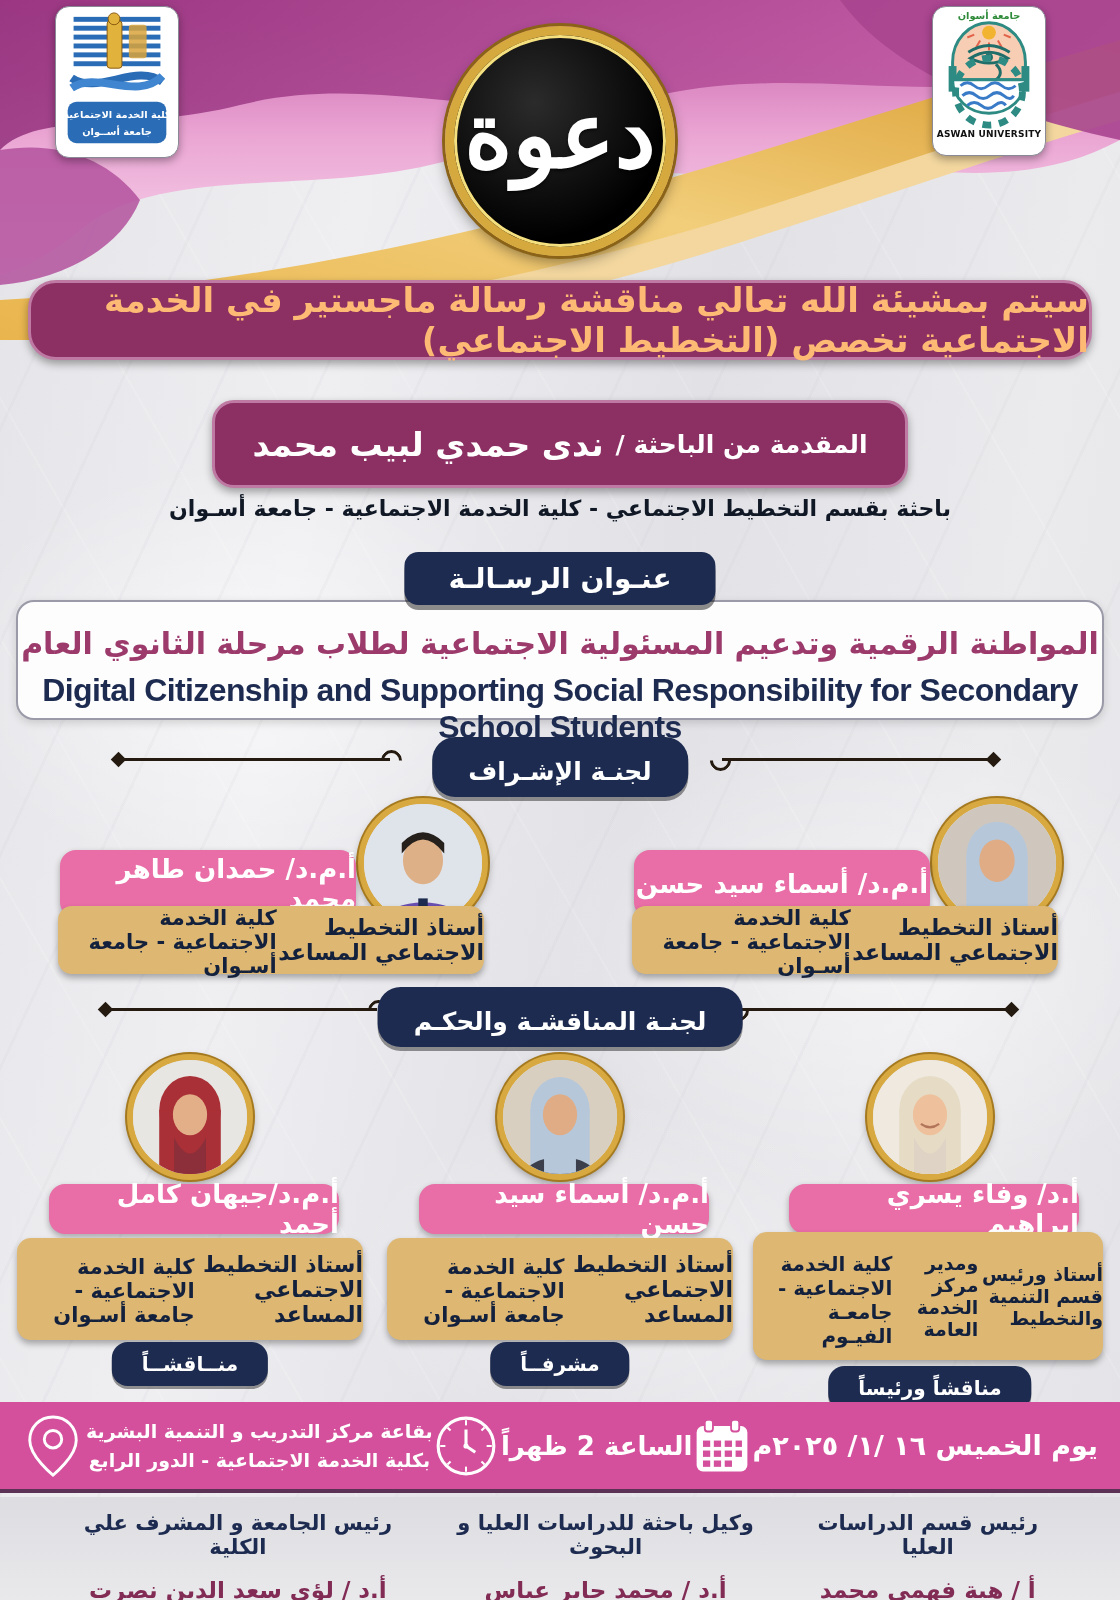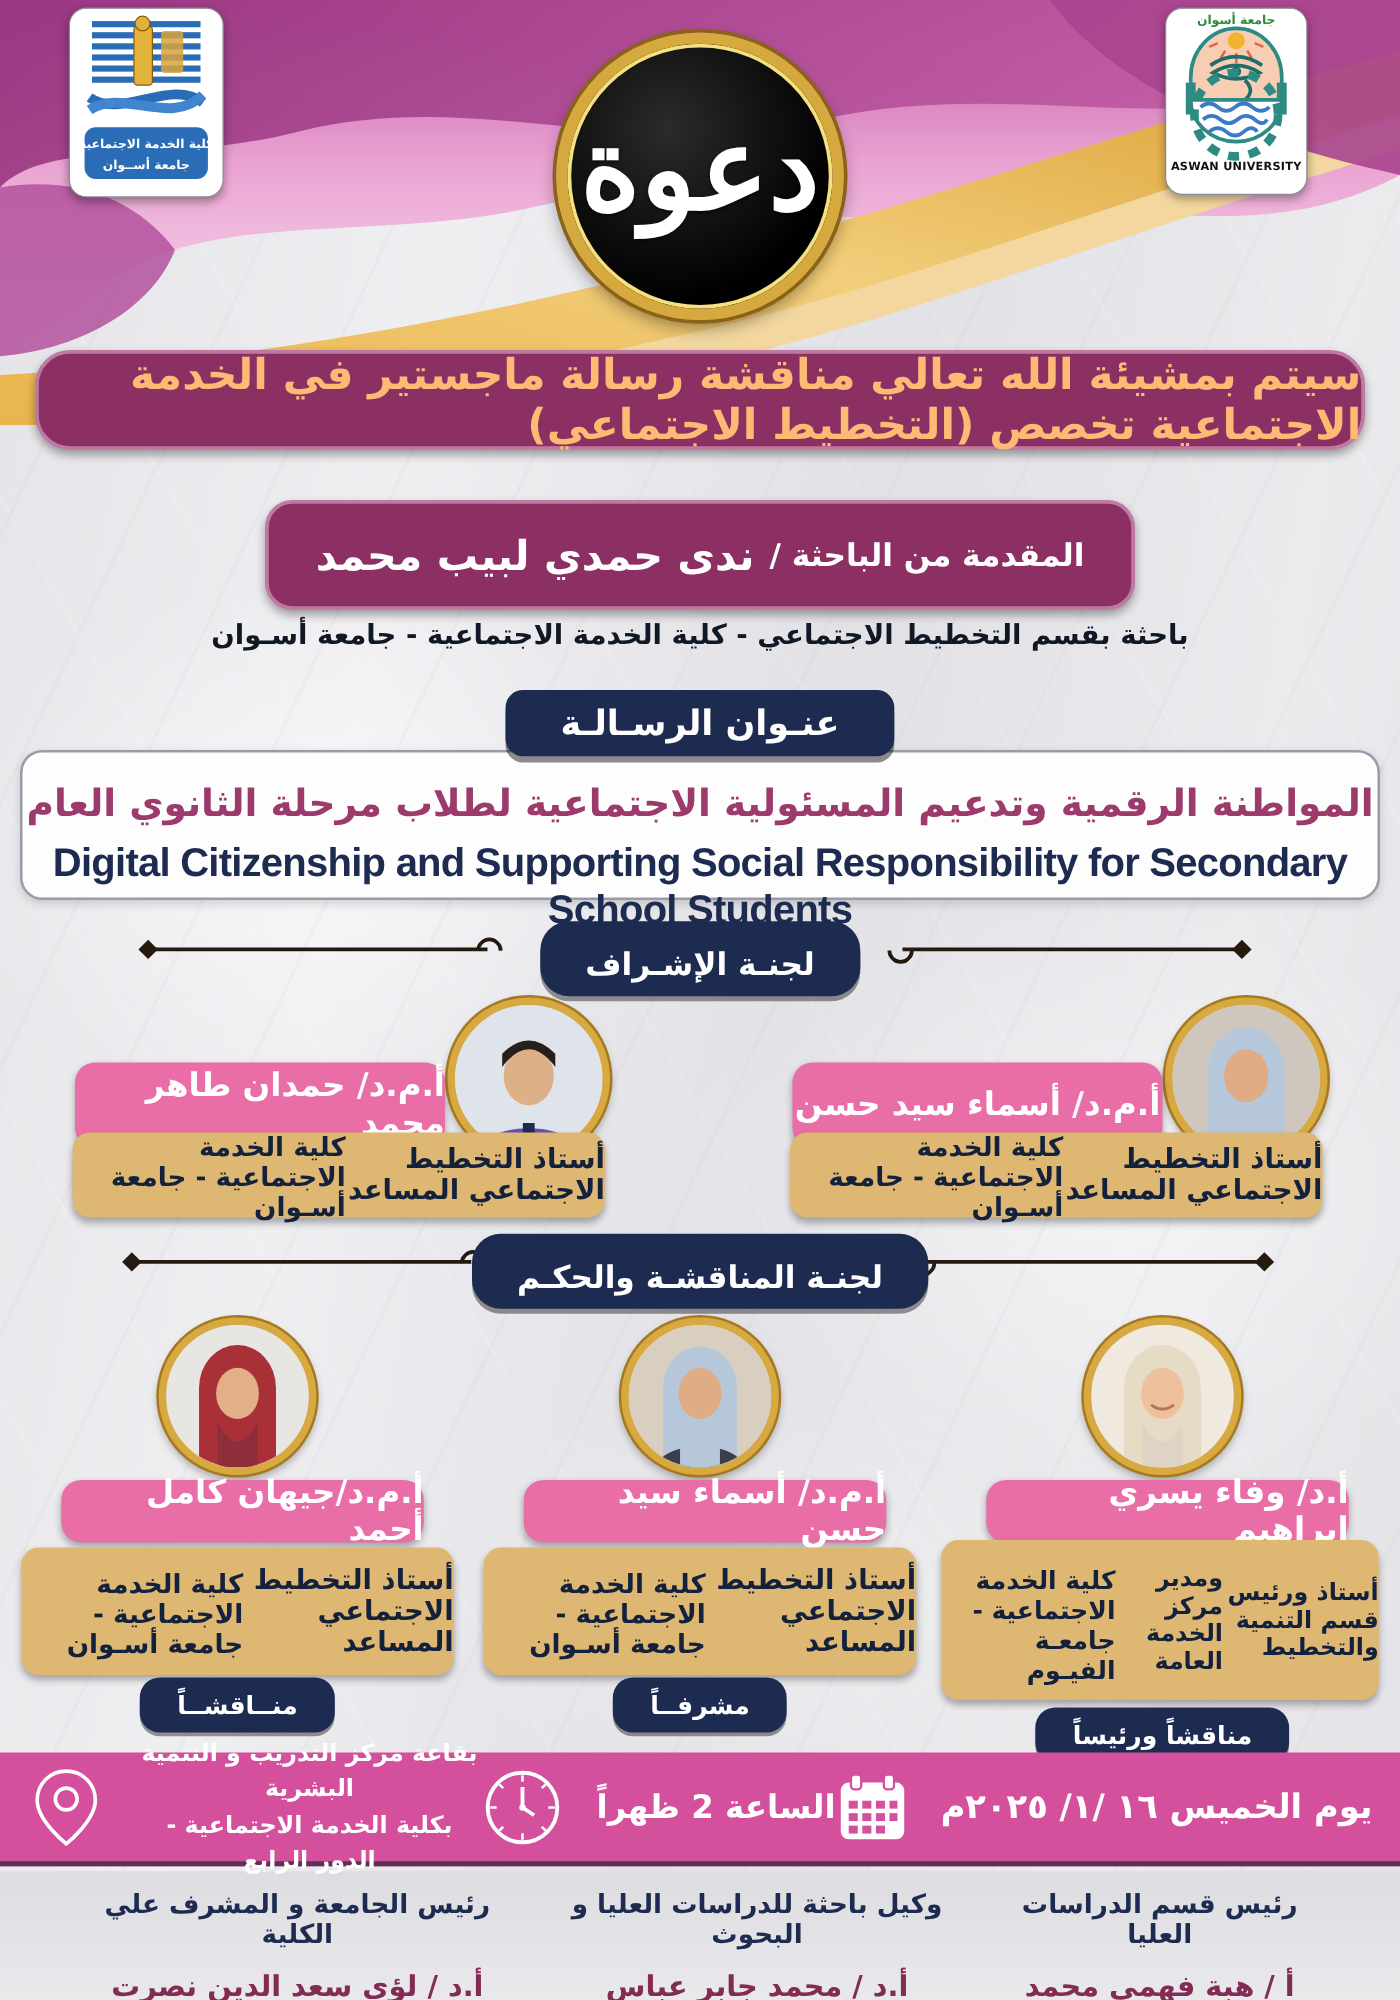--- a/index.html
+++ b/index.html
@@ -77,21 +77,21 @@
   .disc-col{position:absolute;top:1050px;width:350px;height:350px;}
   .disc-photo{position:absolute;left:50%;transform:translateX(-50%);top:4px;width:114px;height:114px;}
   .disc-pill{position:absolute;left:34px;right:26px;top:134px;height:50px;font-size:26px;}
   .disc-tan{position:absolute;left:2px;right:2px;top:188px;height:102px;}
   .disc-tan.tall{top:182px;height:128px;left:-2px;}
   .disc-col .tag{top:292px;}
   
   .event-bar{position:absolute;top:1402px;left:0;width:1120px;height:91px;background:#d4509c;
     border-bottom:4px solid #5c3156;display:flex;flex-direction:row;align-items:center;
     justify-content:space-between;padding:0 22px;box-sizing:border-box;z-index:6;color:#fff;}
-  .ev-group{display:flex;flex-direction:row-reverse;align-items:center;gap:26px;justify-content:center;}
+  .ev-group{display:flex;flex-direction:row-reverse;align-items:center;gap:2px;justify-content:center;}
   .ev-date{font-size:27px;font-weight:bold;white-space:nowrap;}
   .ev-time{font-size:26px;font-weight:bold;white-space:nowrap;}
   .ev-venue{font-size:19px;font-weight:bold;text-align:center;line-height:1.5;}
   .ev-icon{flex:0 0 auto;}
   
   .footer{position:absolute;top:1497px;left:0;right:0;height:103px;display:flex;flex-direction:row;
     justify-content:space-between;padding:14px 55px 0;box-sizing:border-box;
     background:linear-gradient(180deg,#dddde1,#e9e9ec);}
   .f-col{text-align:center;}
   .f-title{color:#1d2b50;font-size:21px;font-weight:bold;}

